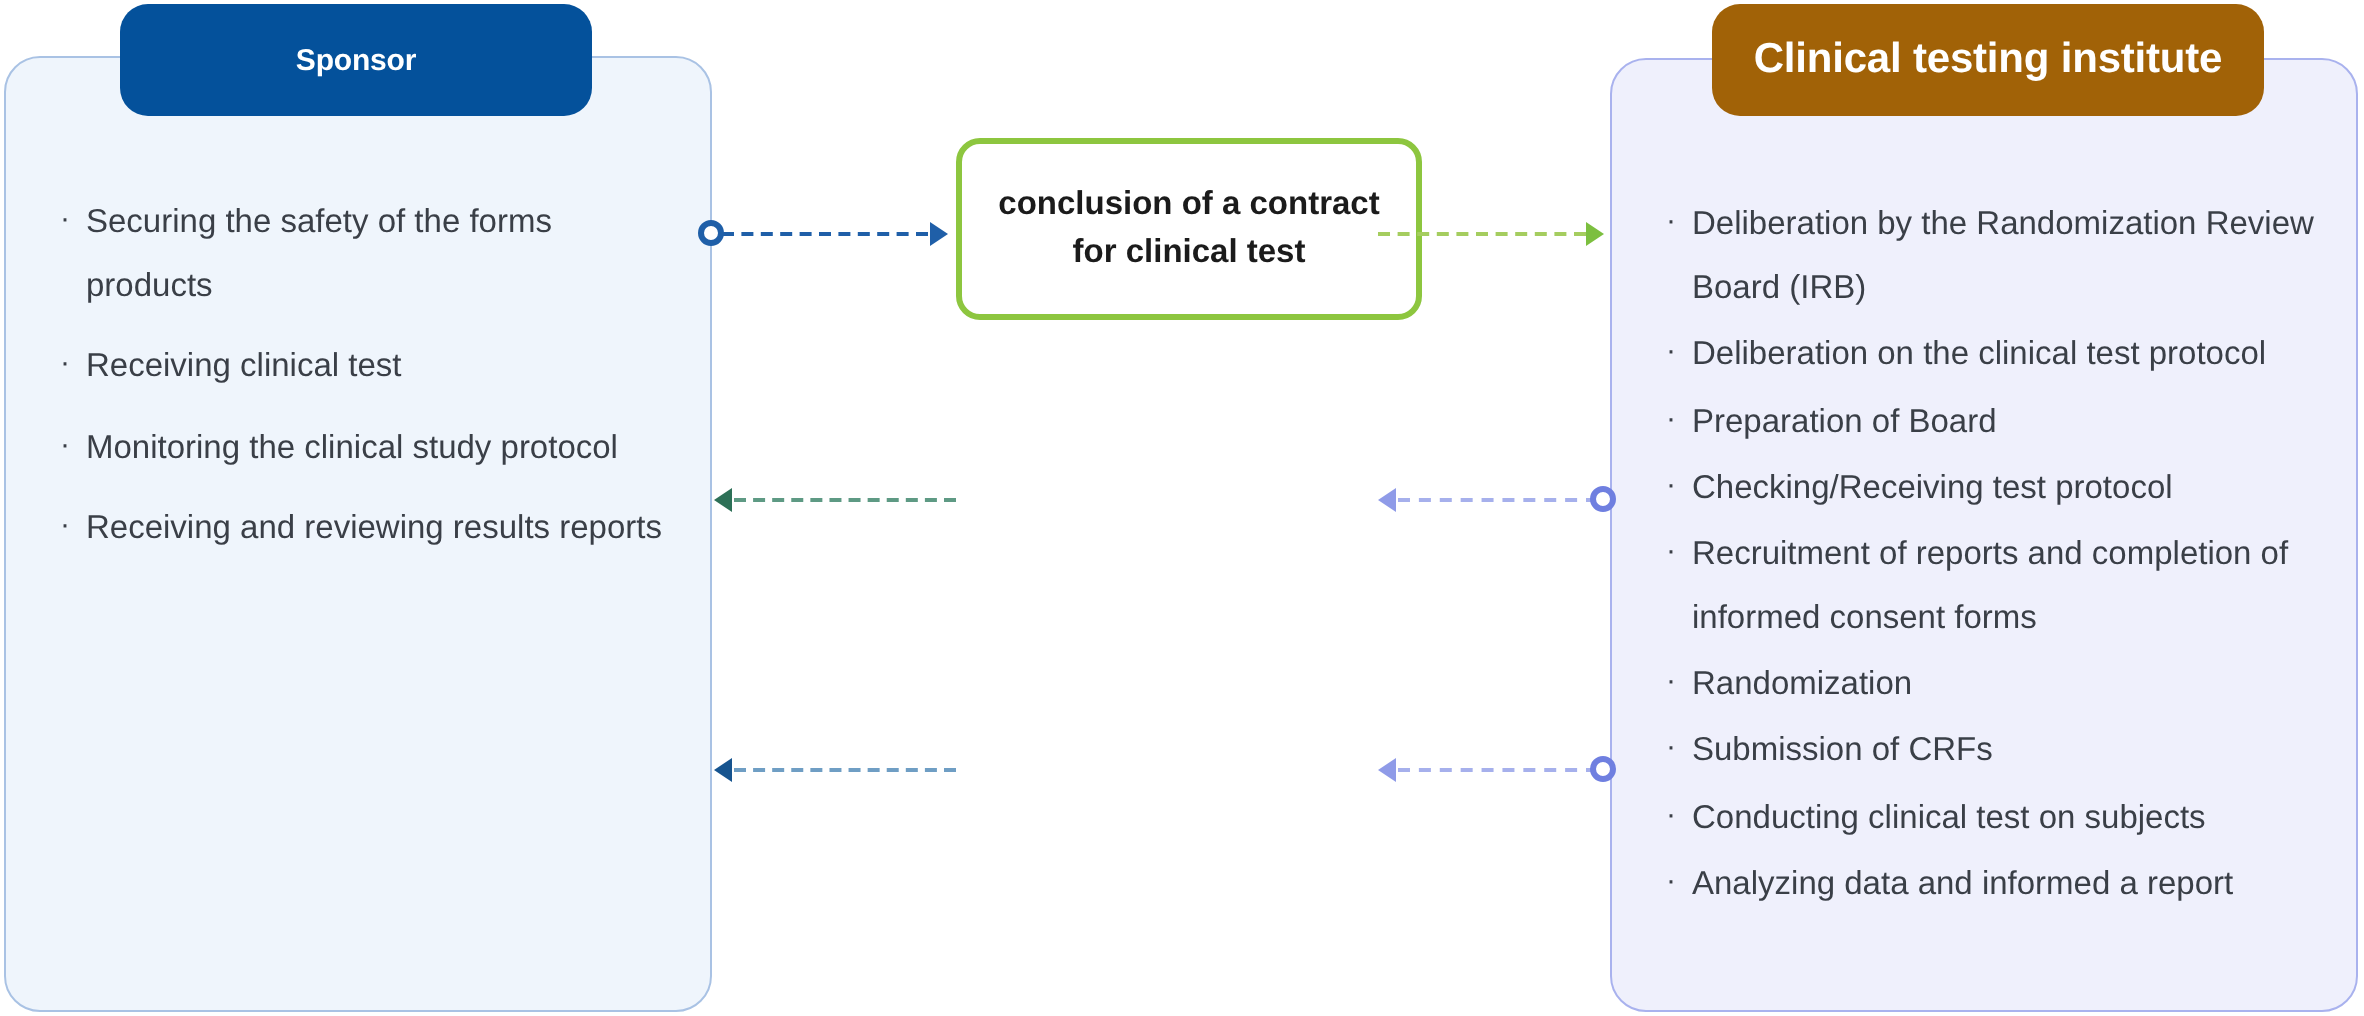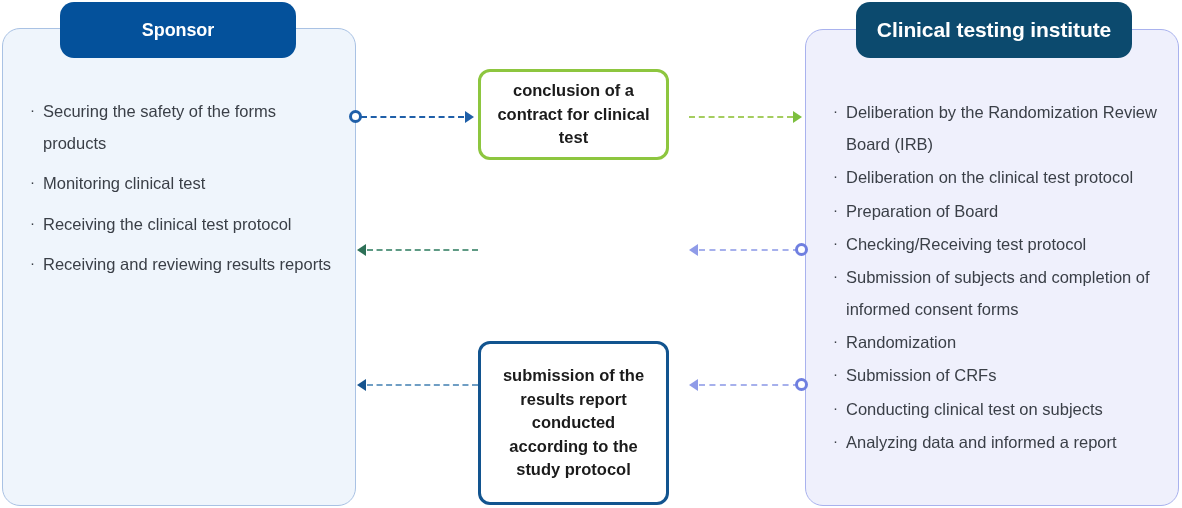--- a/index.html
+++ b/index.html
@@ -53,28 +53,28 @@
     color: #ffffff;
     font-weight: bold;
     letter-spacing: -0.1px;
   }
   #sponsor-pill {
     left: 60px;
     top: 2px;
     width: 236px;
     height: 56px;
     background: #04519b;
-    font-size: 18px;
+    font-size: 15px;
   }
   #institute-pill {
     left: 856px;
     top: 2px;
     width: 276px;
     height: 56px;
-    background: #0c4a6e;
+    background: #a16207;
     font-size: 21px;
   }
 
   
   .bullet-list {
     position: absolute;
     margin: 0;
     padding: 0;
     list-style: none;
     color: #3a3f47;
@@ -107,21 +107,21 @@
   .bullet-text {
     flex: 1 1 auto;
     line-height: 1.95;
   }
 
   
   .center-box {
     position: absolute;
     box-sizing: border-box;
     left: 478px;
-    width: 191px;
+    width: 233px;
     background: #ffffff;
     border-radius: 12px;
     display: flex;
     align-items: center;
     justify-content: center;
     text-align: center;
     color: #1b1b1b;
     font-size: 16.5px;
     font-weight: bold;
     line-height: 1.42;
@@ -215,25 +215,25 @@
 
   <div class="panel" id="sponsor-panel"></div>
 
   <ul class="bullet-list" id="sponsor-list">
     <li>
       <span class="bullet-dot">·</span>
       <span class="bullet-text">Securing the safety of the forms products</span>
     </li>
     <li>
       <span class="bullet-dot">·</span>
-      <span class="bullet-text">Monitoring clinical test</span>
-    </li>
-    <li>
-      <span class="bullet-dot">·</span>
-      <span class="bullet-text">Receiving the clinical test protocol</span>
+      <span class="bullet-text">Receiving clinical test</span>
+    </li>
+    <li>
+      <span class="bullet-dot">·</span>
+      <span class="bullet-text">Monitoring the clinical study protocol</span>
     </li>
     <li>
       <span class="bullet-dot">·</span>
       <span class="bullet-text">Receiving and reviewing  results reports</span>
     </li>
   </ul>
 
   <div class="pill" id="sponsor-pill">
     <span>Sponsor</span>
   </div>
@@ -252,21 +252,21 @@
     <li>
       <span class="bullet-dot">·</span>
       <span class="bullet-text">Preparation of Board</span>
     </li>
     <li>
       <span class="bullet-dot">·</span>
       <span class="bullet-text">Checking/Receiving test protocol</span>
     </li>
     <li>
       <span class="bullet-dot">·</span>
-      <span class="bullet-text">Submission of subjects and completion of informed consent forms</span>
+      <span class="bullet-text">Recruitment of reports and completion of informed consent forms</span>
     </li>
     <li>
       <span class="bullet-dot">·</span>
       <span class="bullet-text">Randomization</span>
     </li>
     <li>
       <span class="bullet-dot">·</span>
       <span class="bullet-text">Submission of CRFs</span>
     </li>
     <li>
@@ -279,23 +279,20 @@
     </li>
   </ul>
 
   <div class="pill" id="institute-pill">
     <span>Clinical testing institute</span>
   </div>
 
   <div class="center-box" id="box-contract">
     <span>conclusion of a contract for clinical test</span>
   </div>
-  <div class="center-box" id="box-results">
-    <span>submission of the results report conducted according to the study protocol</span>
-  </div>
 
   <div class="conn" id="conn-r1-left">
     <span class="node-dot"></span>
     <span class="line"></span>
     <span class="arrow right"></span>
   </div>
 
   <div class="conn" id="conn-r1-right">
     <span class="line"></span>
     <span class="arrow right"></span>

